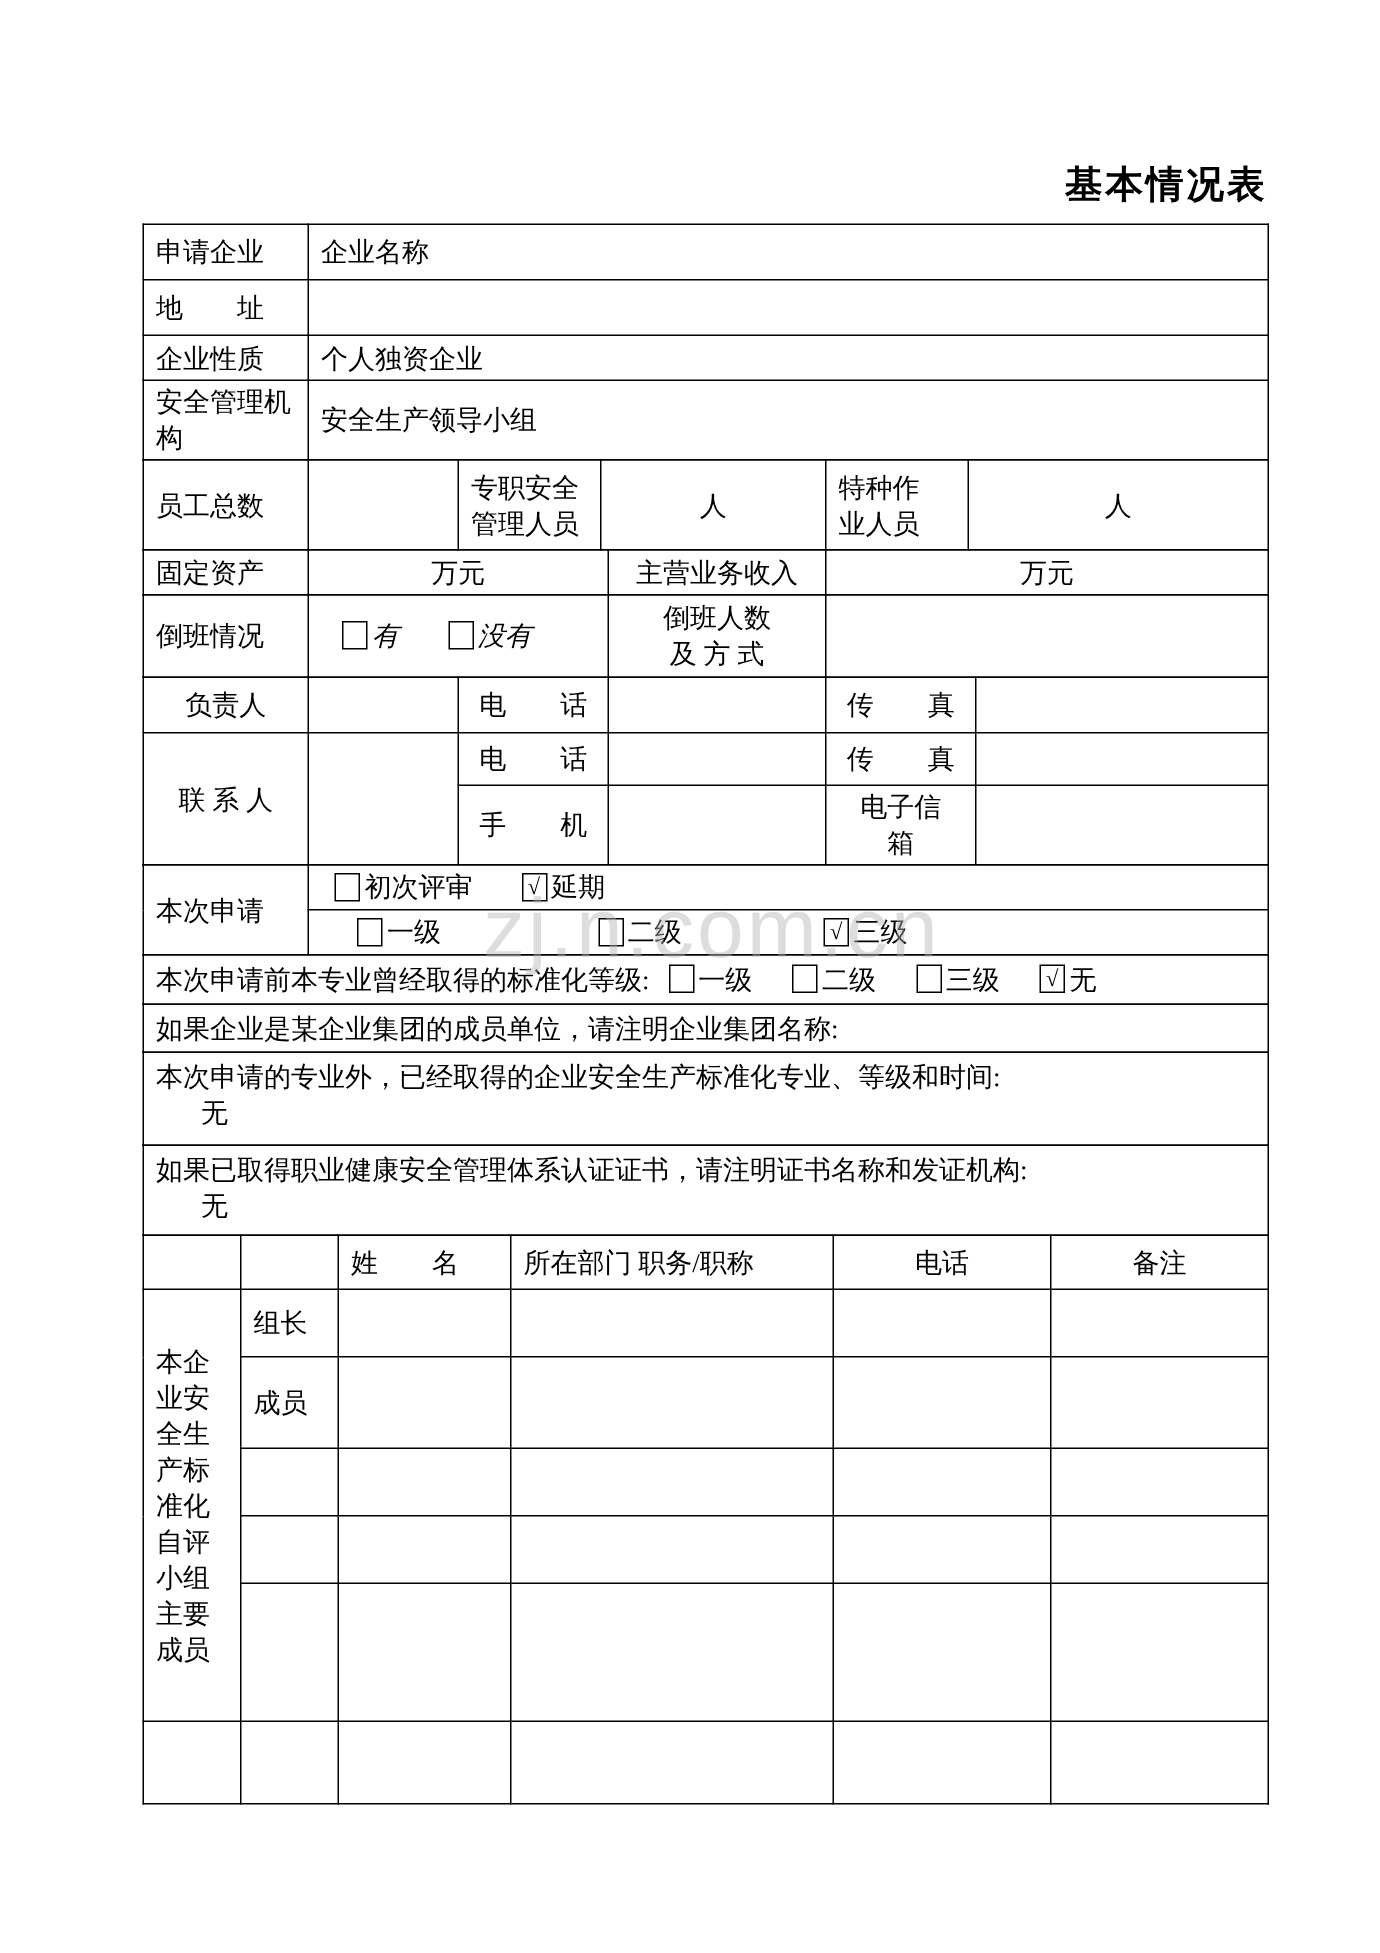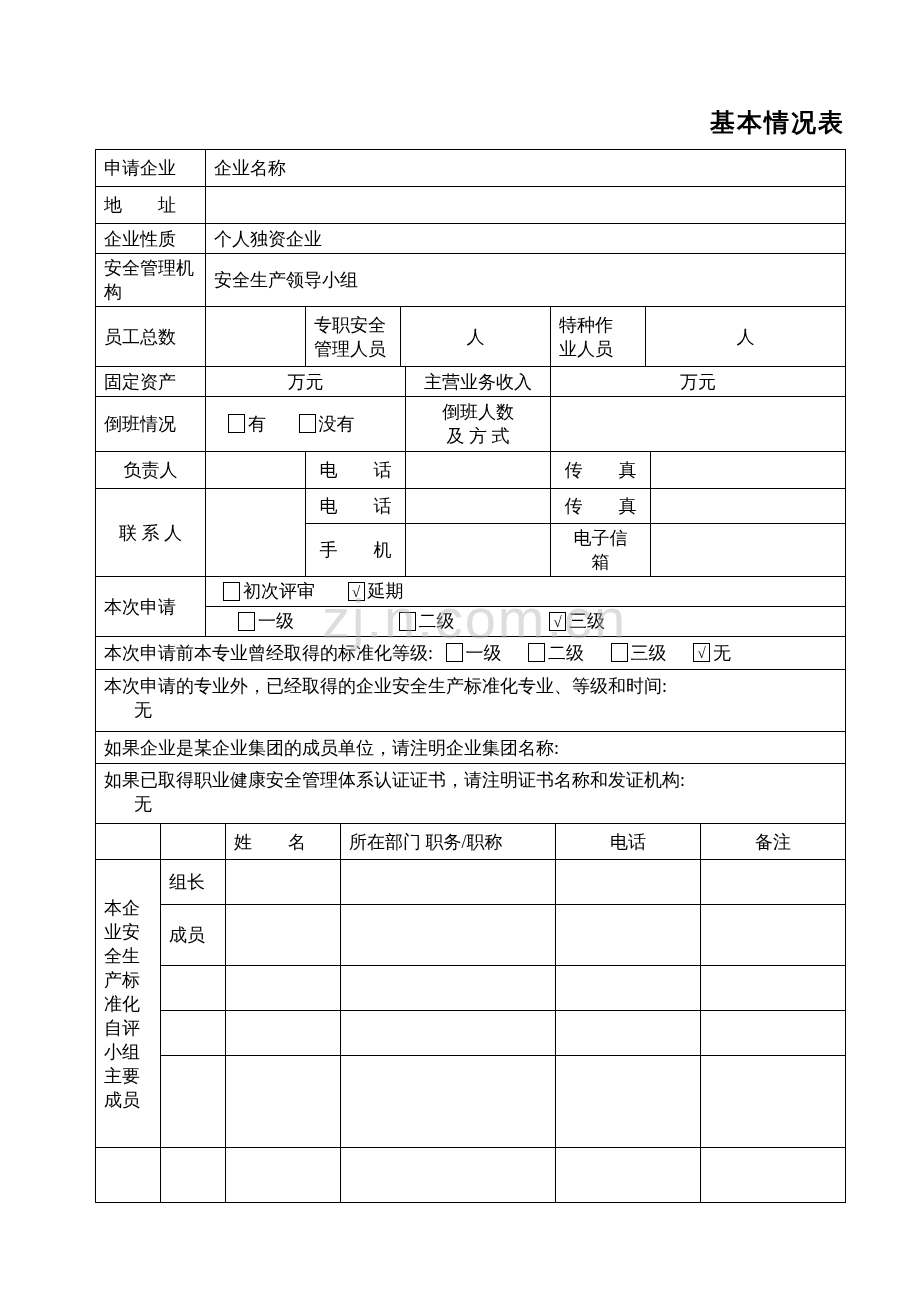--- a/index.html
+++ b/index.html
@@ -114,21 +114,21 @@
   <table class="tbl">
     <colgroup>
       <col style="width:110px">
         <col style="width:200px">
         <col style="width:145px">
         <col style="width:295px">
     </colgroup>
     <tbody>
         <tr style="height:55px">
       <td class="lbl">倒班情况</td>
-      <td style="padding-left:22px;">
+      <td style="padding-left:22px;font-style:italic;">
         <span class="grp">
           <span class="cb"></span><span class="cbl">有</span>
         </span>
         <span class="grp" style="margin-left:28px;">
           <span class="cb"></span><span class="cbl">没有</span>
         </span>
       </td>
       <td class="pre ctr">倒班人数
 及 方 式</td>
       <td></td>
@@ -228,36 +228,36 @@
       </td>
     </tr>
   </tbody>
     </table>
 
   <table class="tbl">
     <colgroup>
         <col style="width:750px">
       </colgroup>
     <tbody>
+        <tr style="height:32px">
+      <td>如果企业是某企业集团的成员单位，请注明企业集团名称:</td>
+    </tr>
+  </tbody>
+    </table>
+
+  <table class="tbl">
+    <colgroup>
+        <col style="width:750px">
+      </colgroup>
+    <tbody>
         <tr style="height:62px">
       <td style="vertical-align:top; padding-top:4px;">
         <div>本次申请的专业外，已经取得的企业安全生产标准化专业、等级和时间:</div>
         <div class="second-line">无</div>
       </td>
-    </tr>
-  </tbody>
-    </table>
-
-  <table class="tbl">
-    <colgroup>
-        <col style="width:750px">
-      </colgroup>
-    <tbody>
-        <tr style="height:32px">
-      <td>如果企业是某企业集团的成员单位，请注明企业集团名称:</td>
     </tr>
   </tbody>
     </table>
 
   <table class="tbl">
     <colgroup>
         <col style="width:750px">
       </colgroup>
     <tbody>
         <tr style="height:60px">

